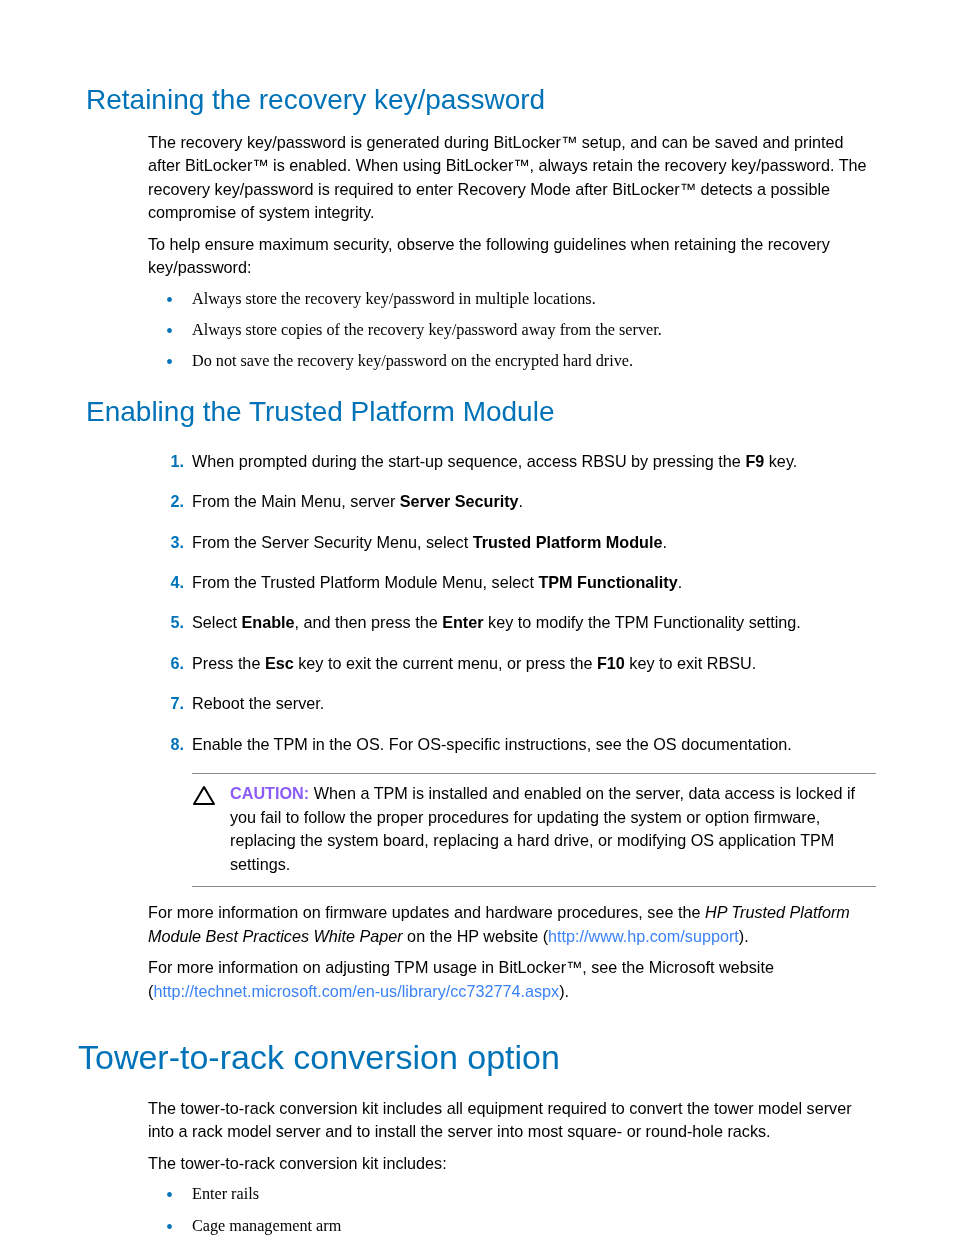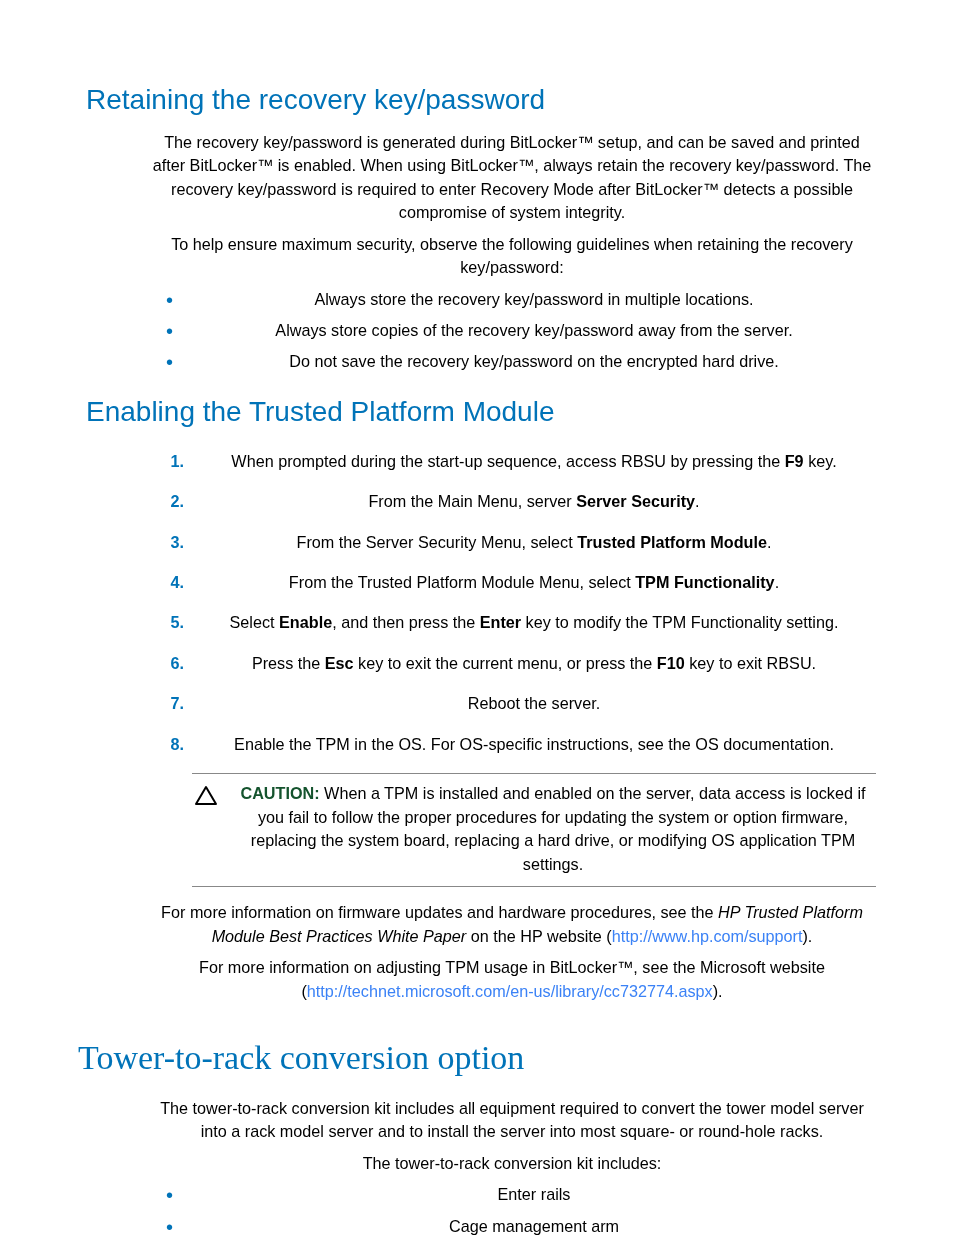--- a/index.html
+++ b/index.html
@@ -21,42 +21,42 @@
     position: relative;
   }
   h2.section {
     font-family: "Segoe UI Light", "Helvetica Neue", Arial, sans-serif;
     font-weight: 300;
     color: #0073b8;
     font-size: 28px;
     margin: 0 0 10px 8px;
   }
   h1.bigsection {
-    font-family: Liberation Serif, serif;
+    font-family: Liberation Sans, sans-serif;
     font-weight: 300;
     color: #0073b8;
     font-size: 34px;
     margin: 30px 0 14px 0;
   }
   .body-indent {
     margin-left: 70px;
-    text-align: center;
   }
   .body-indent p {
     margin: 8px 0;
   }
   ul.bullets {
     list-style: none;
     padding: 0;
     margin: 6px 0 10px 0;
   }
   ul.bullets li {
     position: relative;
     padding-left: 44px;
     margin: 8px 0;
+    font-family: Liberation Serif, serif;
   }
   ul.bullets li::before {
     content: "•";
     color: #0073b8;
     font-size: 20px;
     position: absolute;
     left: 18px;
     top: -2px;
   }
   ol.steps {
@@ -93,21 +93,21 @@
   .caution-box .icon {
     flex: none;
     width: 28px;
     margin-right: 10px;
     margin-top: 2px;
   }
   .caution-box .text {
     flex: 1;
   }
   .orange-bold {
-    color: #14532d;
+    color: #8b5cf6;
     font-weight: 600;
   }
   a.link {
     color: #3b82f6;
     text-decoration: none;
   }
   .italic { font-style: italic; }
 </style>
 </head>
 <body>

